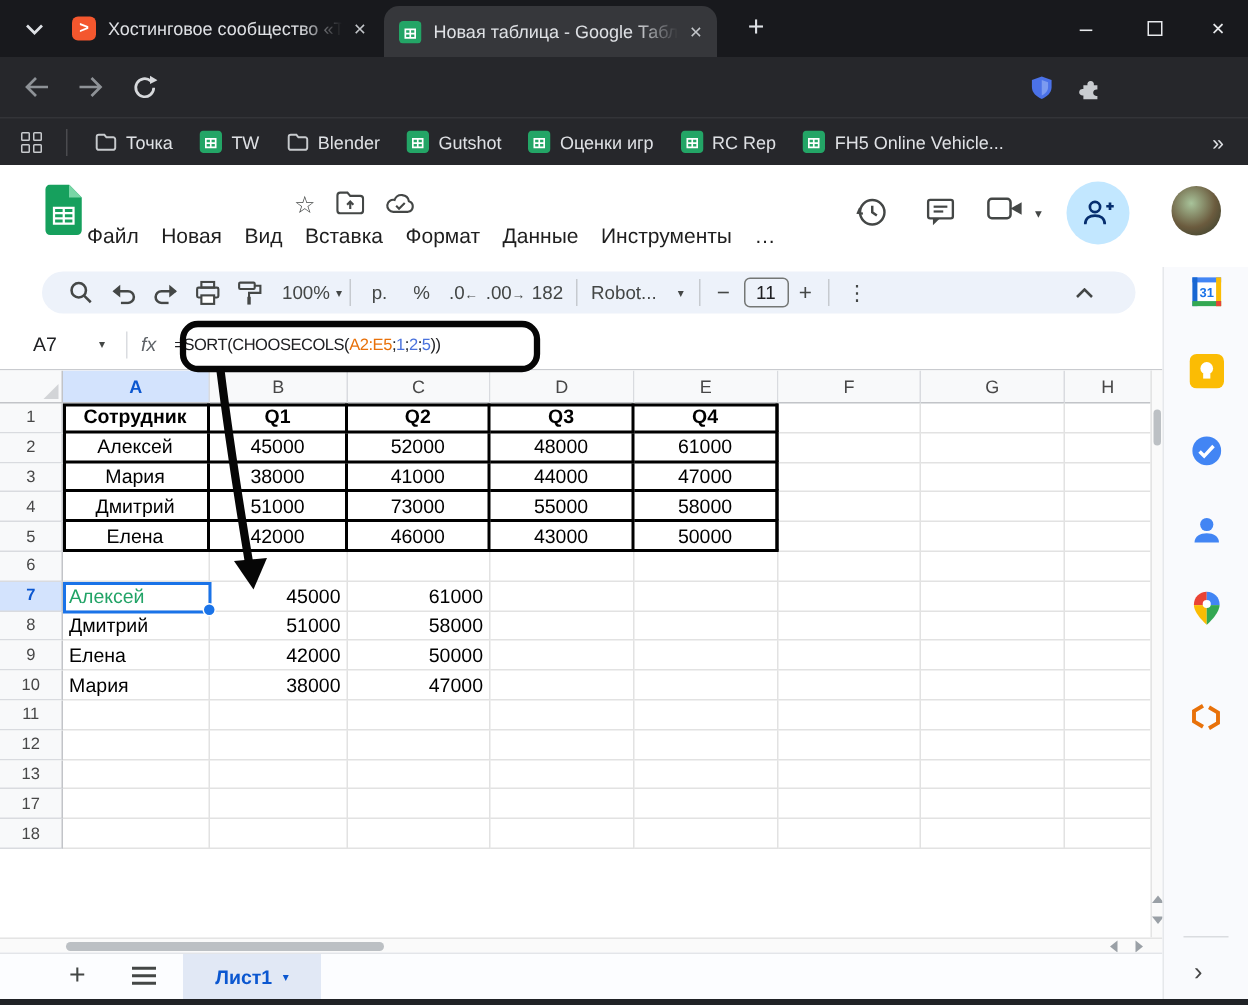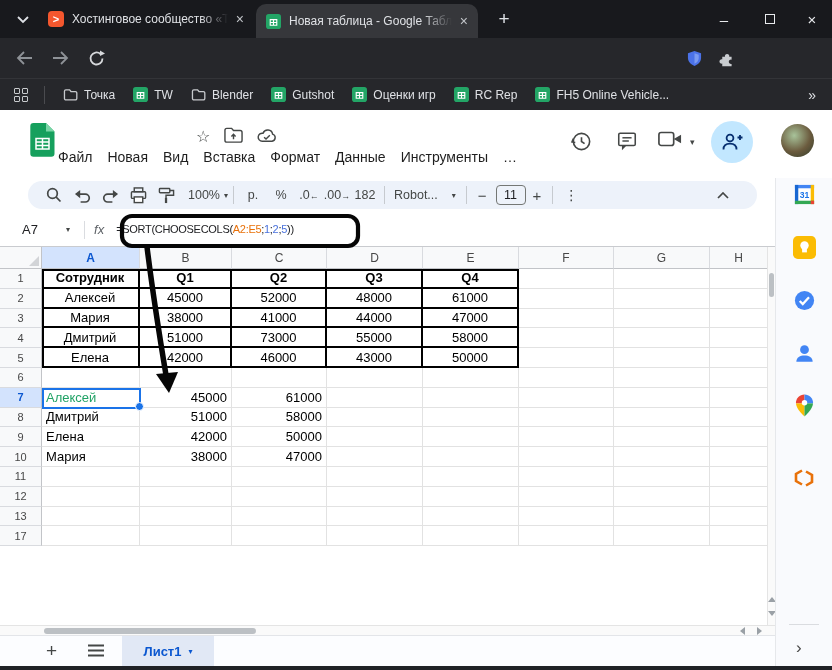--- a/index.html
+++ b/index.html
@@ -580,20 +580,31 @@
         <div class="g-rowhead">17</div>
         <div class="g-cell" style="width:98px"></div>
         <div class="g-cell" style="width:92px"></div>
         <div class="g-cell" style="width:95px"></div>
         <div class="g-cell" style="width:96px"></div>
         <div class="g-cell" style="width:96px"></div>
         <div class="g-cell" style="width:95px"></div>
         <div class="g-cell" style="width:96px"></div>
         <div class="g-cell" style="width:58px"></div>
       </div>
+      <div class="g-row" style="height:19.8px">
+        <div class="g-rowhead">18</div>
+        <div class="g-cell" style="width:98px"></div>
+        <div class="g-cell" style="width:92px"></div>
+        <div class="g-cell" style="width:95px"></div>
+        <div class="g-cell" style="width:96px"></div>
+        <div class="g-cell" style="width:96px"></div>
+        <div class="g-cell" style="width:95px"></div>
+        <div class="g-cell" style="width:96px"></div>
+        <div class="g-cell" style="width:58px"></div>
+      </div>
       <div id="table-outline"></div>
       <div id="sel-box"></div>
       <div id="sel-handle"></div>
     </div>
 
   <div id="vscroll"></div>
   <div id="vthumb"></div>
   <span class="scr-arrow" style="left:768px; top:597px; border-left:4px solid transparent; border-right:4px solid transparent; border-bottom:5px solid #9aa0a6"></span>
   <span class="scr-arrow" style="left:768px; top:611px; border-left:4px solid transparent; border-right:4px solid transparent; border-top:5px solid #9aa0a6"></span>
   <div id="hscroll"></div>

